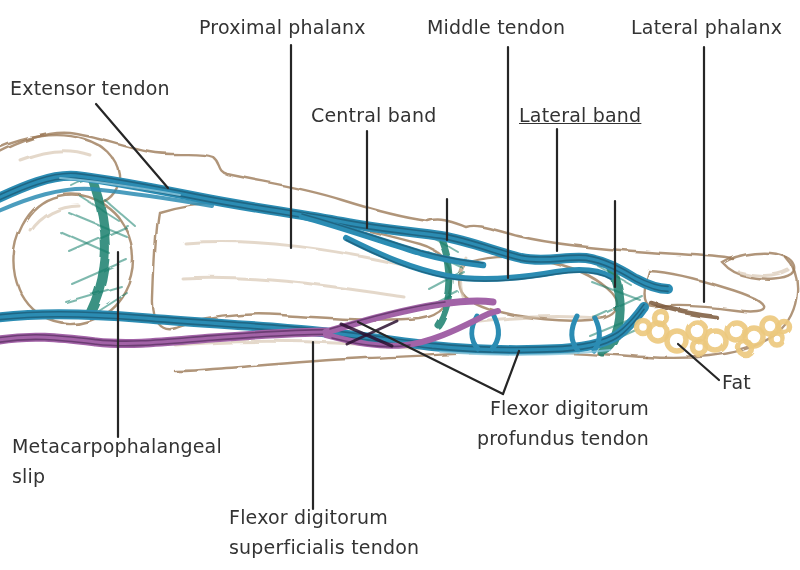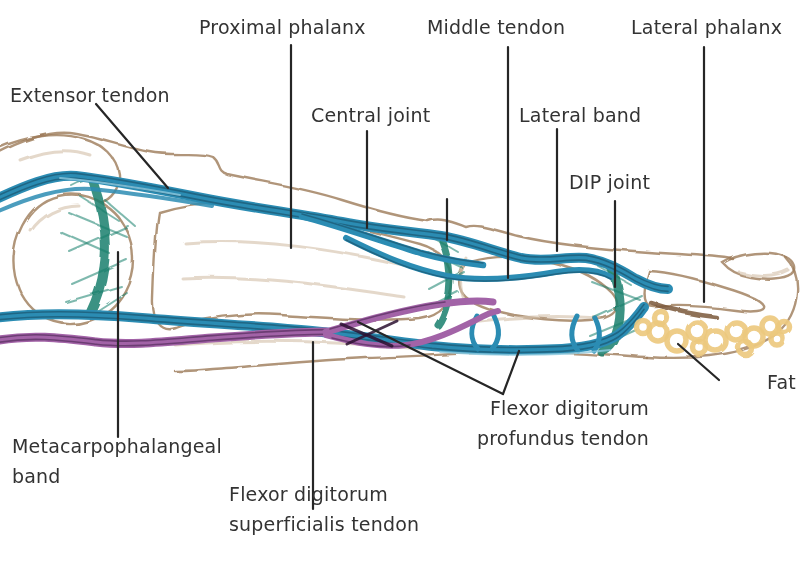--- a/index.html
+++ b/index.html
@@ -170,21 +170,20 @@
       <path class="leader" d="M 118,252 L 118,437"></path>
       <path class="leader" d="M 358,322 L 503,394"></path>
       <path class="leader" d="M 519,351 L 503,394"></path>
       <path class="leader" d="M 313,342 L 313,509"></path>
     </g>
   </svg>
 
   <div class="label" style="left:199px;top:12px;">Proximal phalanx</div>
   <div class="label" style="left:427px;top:12px;">Middle tendon</div>
   <div class="label" style="left:631px;top:12px;">Lateral phalanx</div>
-  <div class="label" style="left:10px;top:73px;margin-top:7px;">Extensor tendon</div>
-  <div class="label" style="left:311px;top:100px;">Central joint</div>
-  <div class="label" style="left:519px;top:100px;">Lateral band</div>
-  <div class="label" style="left:569px;top:167px;">DIP joint</div>
-  <div class="label" style="left:722px;top:367px;margin-left:45px;">Fat</div>
-  <div class="label wrap" style="left:12px;top:431px;width:245px;">Metacarpophalangeal band</div>
+  <div class="label" style="left:10px;top:73px;">Extensor tendon</div>
+  <div class="label" style="left:311px;top:100px;">Central band</div>
+  <div class="label" style="left:519px;top:100px;text-decoration:underline;">Lateral band</div>
+  <div class="label" style="left:722px;top:367px;">Fat</div>
+  <div class="label wrap" style="left:12px;top:431px;width:245px;">Metacarpophalangeal slip</div>
   <div class="label wrap" style="left:424px;top:393px;width:225px;text-align:right;">Flexor digitorum profundus tendon</div>
-  <div class="label wrap" style="left:229px;top:479px;width:250px;">Flexor digitorum superficialis tendon</div>
+  <div class="label wrap" style="left:229px;top:502px;width:250px;">Flexor digitorum superficialis tendon</div>
 </div>
 
 </body></html>

